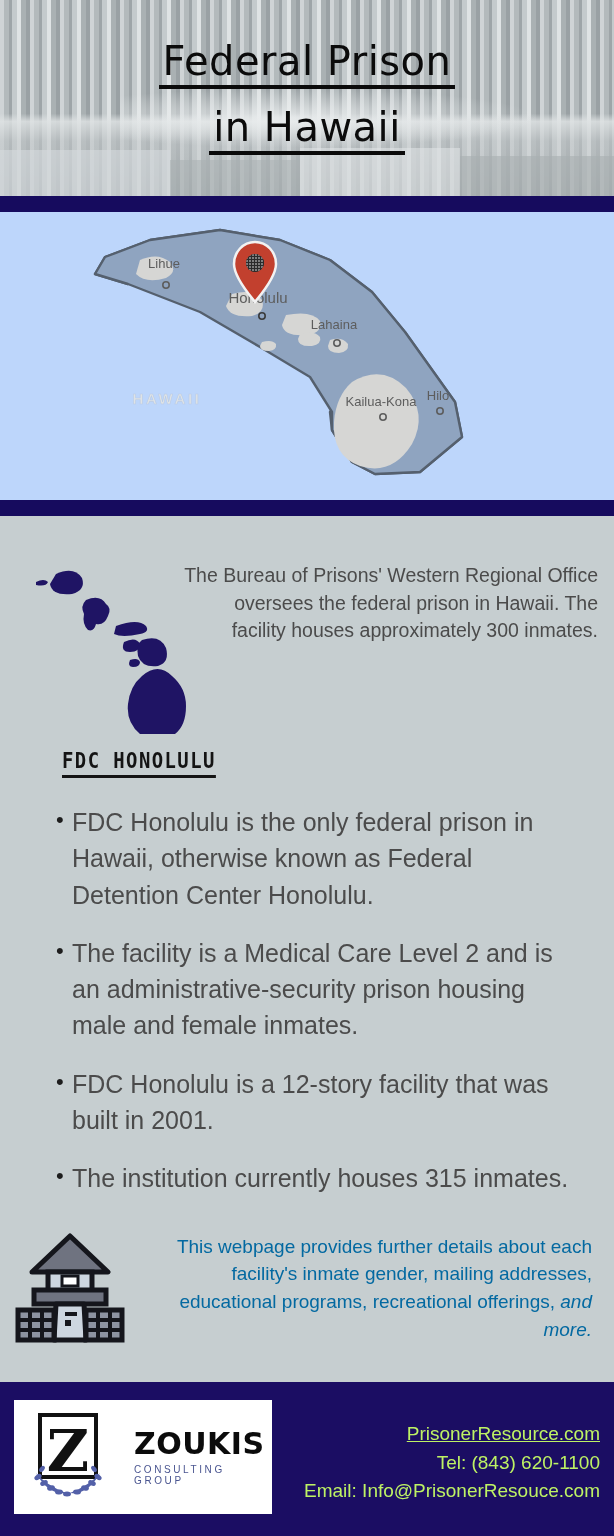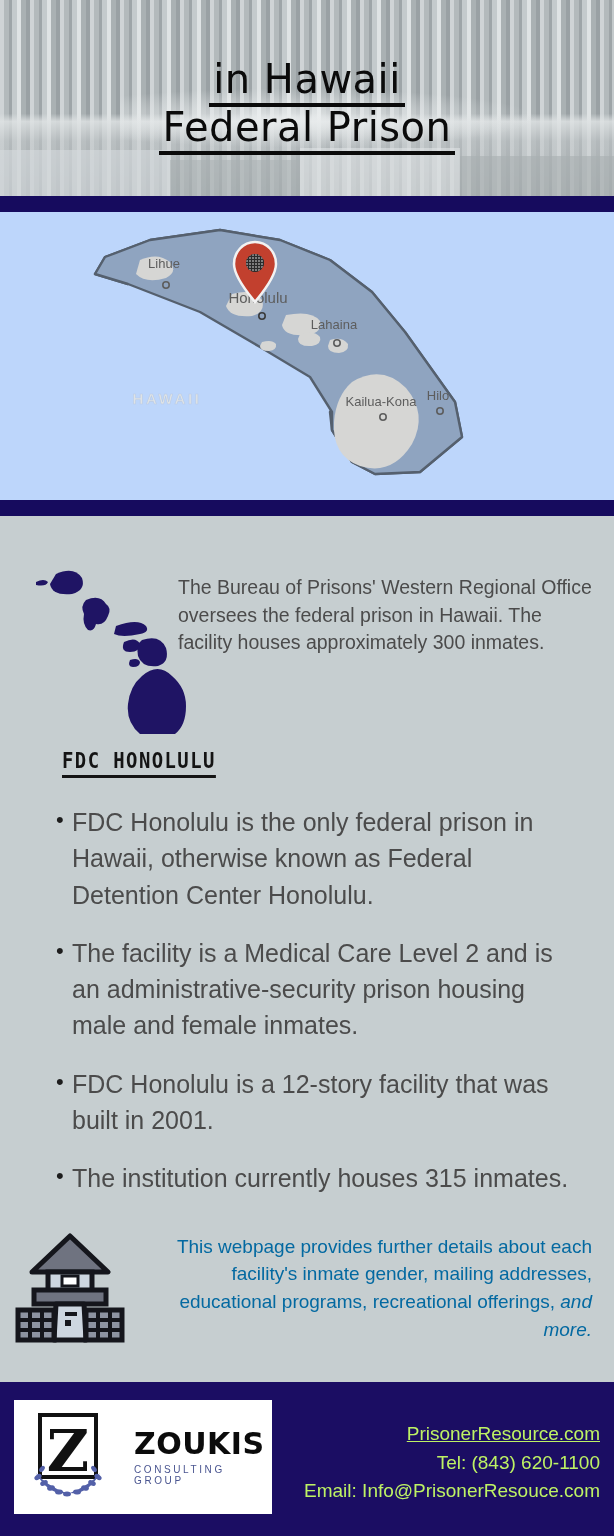--- a/index.html
+++ b/index.html
@@ -52,23 +52,22 @@
   .map svg{display:block;}
   .map-label{font-family:"Liberation Sans",sans-serif;fill:#5d5d5d;}
 
   
   .body-area{position:absolute;left:0;top:516px;width:614px;height:866px;background:#c6ced0;}
 
   .islands{position:absolute;left:24px;top:48px;width:178px;height:170px;}
 
   .intro{
     position:absolute;left:178px;top:46px;width:420px;
-    text-align:left;color:#4b4b4b;font-size:19.5px;line-height:1.42;
+    text-align:right;color:#4b4b4b;font-size:19.5px;line-height:1.42;
     font-family:"Liberation Sans",sans-serif;
-    margin-top:12px;
   }
 
   .fdc-heading{
     position:absolute;left:62px;top:233px;
     font-family:"DejaVu Sans Mono","Liberation Mono",monospace;
     font-weight:bold;font-size:21px;letter-spacing:1.6px;color:#141414;
     border-bottom:3px solid #141414;padding-bottom:2px;
     transform:scaleX(.9);transform-origin:left center;
   }
 
@@ -98,22 +97,22 @@
 <div class="page">
 
   <div class="header">
     <div class="columns"></div>
     <div class="capital"></div>
     <div class="col-block cb1"></div>
     <div class="col-block cb2"></div>
     <div class="col-block cb3"></div>
     <div class="col-block cb4"></div>
     <div class="title-wrap">
+      <div class="title-line">Federal Prison</div>
       <div class="title-line second">in Hawaii</div>
-      <div class="title-line">Federal Prison</div>
     </div>
   </div>
 
   <div class="bar bar-top"></div>
 
   <div class="map">
     <svg width="614" height="288" viewBox="0 0 614 288">
       <rect x="0" y="0" width="614" height="288" fill="#bdd6fb"></rect>
 
       <polygon points="185,37 240,24 318,48 352,88 385,100 395,130 400,163 372,185 348,175 330,200 332,218 352,250 375,262 420,260 462,225 455,190 430,155 405,120 372,80 330,48 280,28 220,18 150,28 105,45 95,62 128,72 158,58" fill="#8fa4c0" stroke="#55606e" stroke-width="2.4" stroke-linejoin="round"></polygon>

